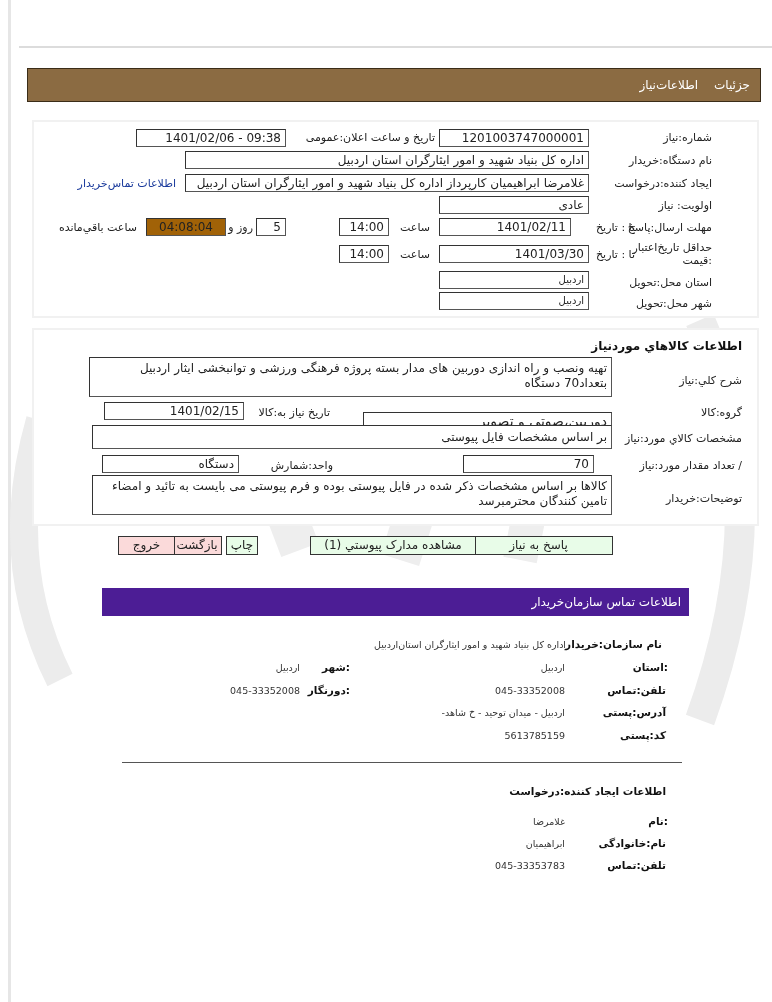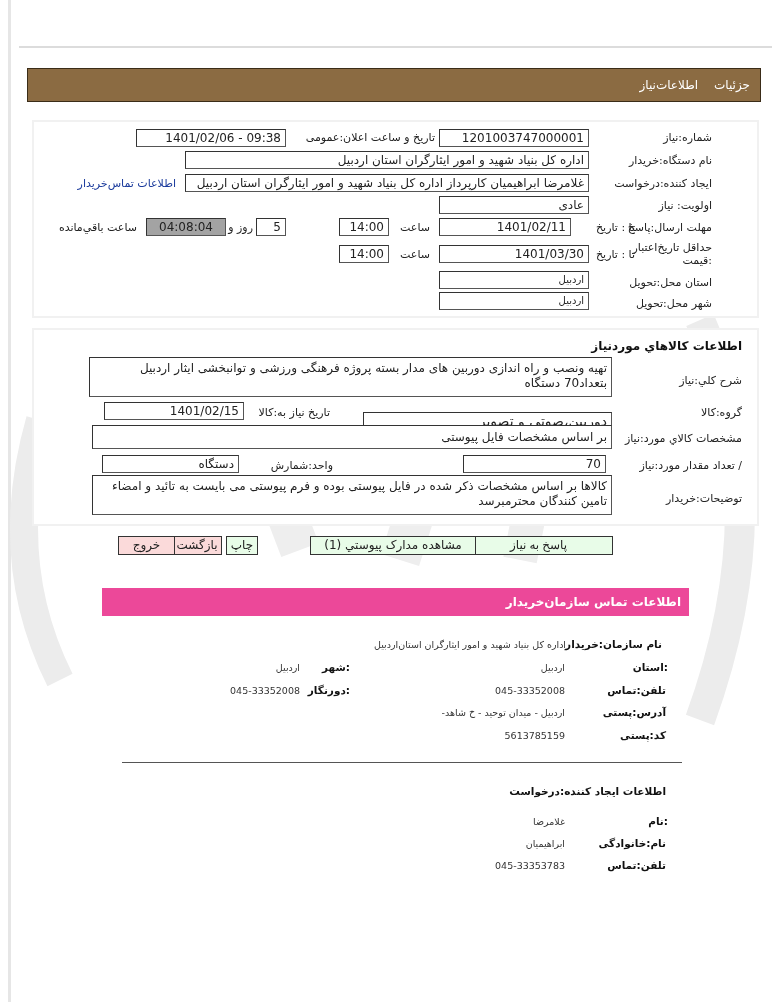--- a/index.html
+++ b/index.html
@@ -24,35 +24,35 @@
     position:absolute; left:32px; width:727px; background:#fff;
     border:2px solid #f1f1f1; box-sizing:border-box;
   }
   .lbl { position:absolute; direction:rtl; text-align:right; font-size:11px; color:#222; white-space:nowrap; }
   .box {
     position:absolute; box-sizing:border-box; border:1px solid #555; background:#fff;
     height:18px; font-size:12px; direction:rtl; text-align:right; padding:0 4px; line-height:16px; white-space:nowrap; overflow:hidden;
     border-top-color:#333; border-left-color:#333;
   }
   .box.ltr { direction:ltr; text-align:right; }
-  .box.timer { background:#a3a3a3; text-align:center; direction:ltr; }
+  .box.timer { background:#a16207; text-align:center; direction:ltr; }
   .link { color:#1a3a9c; }
 
   .section-title { position:absolute; direction:rtl; font-weight:bold; font-size:12px; color:#111; }
 
   .btn {
     position:absolute; box-sizing:border-box; height:19px; border:1px solid #333;
     font-size:12px; text-align:center; line-height:17px; direction:rtl; cursor:pointer;
   }
   .btn.green { background:#e8fce8; }
   .btn.red { background:#fbdada; }
 
   .contact-bar {
     position:absolute; left:102px; top:588px; width:587px; height:28px;
-    background:#ec4899; color:#fff; direction:rtl; font-weight:bold; font-size:12px;
+    background:#4c1d95; color:#fff; direction:rtl; font-weight:normal; font-size:12px;
     line-height:28px; padding-right:8px; box-sizing:border-box;
   }
   .c-lbl { position:absolute; direction:rtl; font-weight:bold; font-size:10.5px; color:#111; white-space:nowrap; }
   .c-val { position:absolute; direction:rtl; font-size:9.5px; color:#333; white-space:nowrap; }
   .c-val.ltr { direction:ltr; }
   .divider { position:absolute; left:122px; top:762px; width:560px; height:1px; background:#555; }
 </style>
 </head>
 <body>
 
@@ -118,28 +118,28 @@
 
 <div class="lbl" style="right:30px;top:406px;">گروه:کالا</div>
 <div class="box" style="left:363px;top:412px;width:249px;font-size:14px;">دوربین،صوتی و تصویر</div>
 <div class="lbl" style="right:442px;top:406px;">تاریخ نیاز به:کالا</div>
 <div class="box ltr" style="left:104px;top:402px;width:140px;">1401/02/15</div>
 
 <div class="lbl" style="right:30px;top:432px;">مشخصات کالاي مورد:نیاز</div>
 <div class="box" style="left:92px;top:425px;width:520px;height:24px;line-height:22px;">بر اساس مشخصات فایل پیوستی</div>
 
 <div class="lbl" style="right:30px;top:459px;">/ تعداد مقدار مورد:نیاز</div>
-<div class="box ltr" style="left:463px;top:455px;width:143px;">70</div>
+<div class="box ltr" style="left:463px;top:455px;width:131px;">70</div>
 <div class="lbl" style="right:439px;top:459px;">واحد:شمارش</div>
 <div class="box" style="left:102px;top:455px;width:137px;">دستگاه</div>
 
 <div class="lbl" style="right:30px;top:492px;">توضیحات:خریدار</div>
 <div class="box" style="left:92px;top:475px;width:520px;height:40px;white-space:normal;line-height:15px;padding-top:3px;">کالاها بر اساس مشخصات ذکر شده در فایل پیوستی بوده و فرم پیوستی می بایست به تائید و امضاء تامین کنندگان محترمبرسد</div>
 
-<div class="btn green" style="left:464px;top:536px;width:149px;font-family:Liberation Serif, serif;">پاسخ به نیاز</div>
+<div class="btn green" style="left:464px;top:536px;width:149px;">پاسخ به نیاز</div>
 <div class="btn green" style="left:281px;top:536px;width:166px;margin-left:29px;">مشاهده مدارک پیوستي (1)</div>
 <div class="btn green" style="left:226px;top:536px;width:32px;">چاپ</div>
 <div class="btn red" style="left:172px;top:536px;width:50px;">بازگشت</div>
 <div class="btn red" style="left:118px;top:536px;width:57px;">خروج</div>
 
 <div class="contact-bar">اطلاعات  تماس سازمان‌خریدار</div>
 
 <div class="c-lbl" style="right:110px;top:638px;">نام سازمان:خریدار</div>
 <div class="c-val" style="right:206px;top:639px;">اداره کل بنیاد شهید و امور ایثارگران استان‌اردبیل</div>
 

